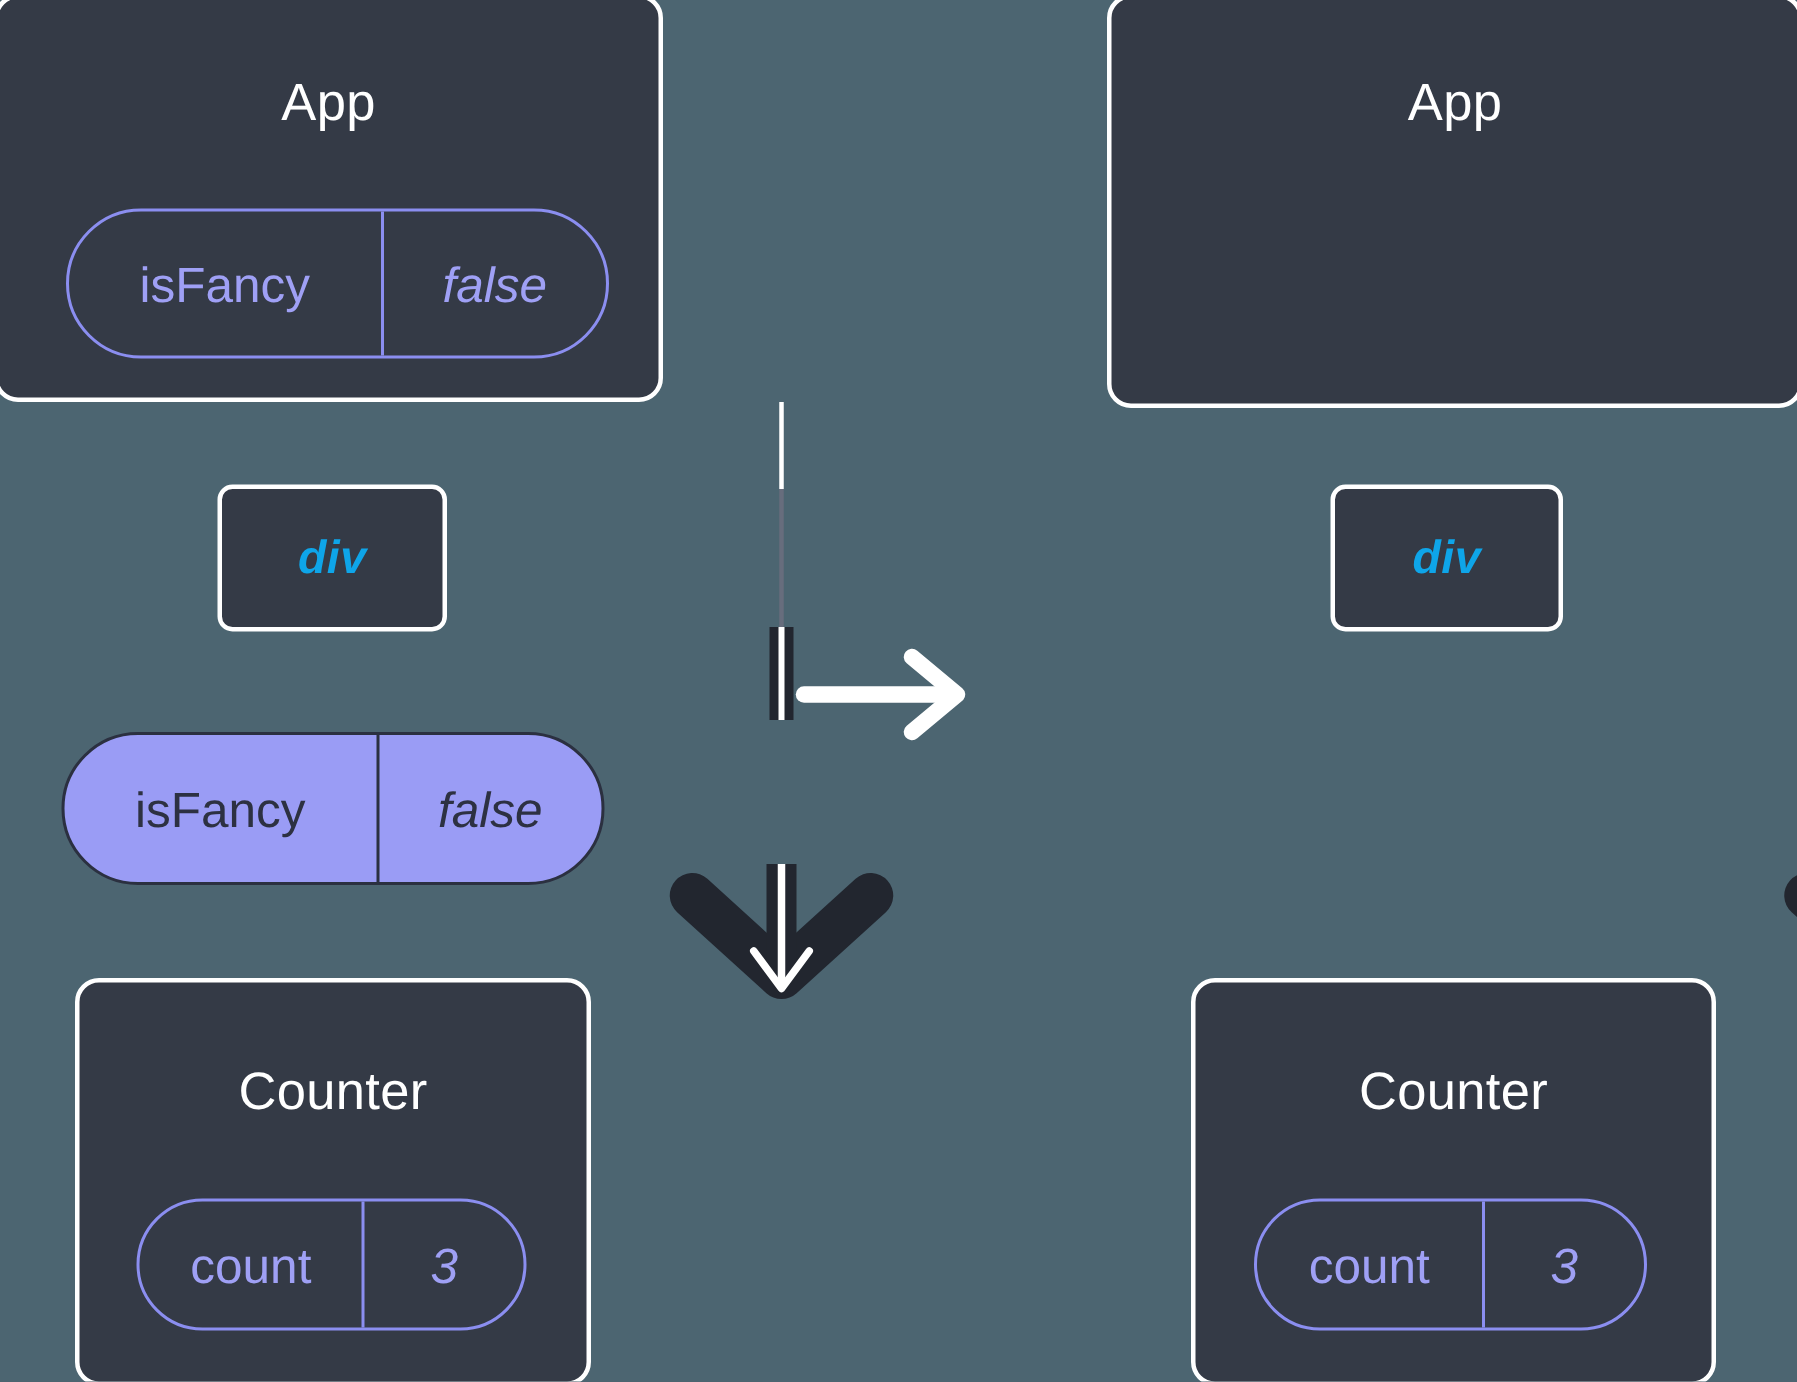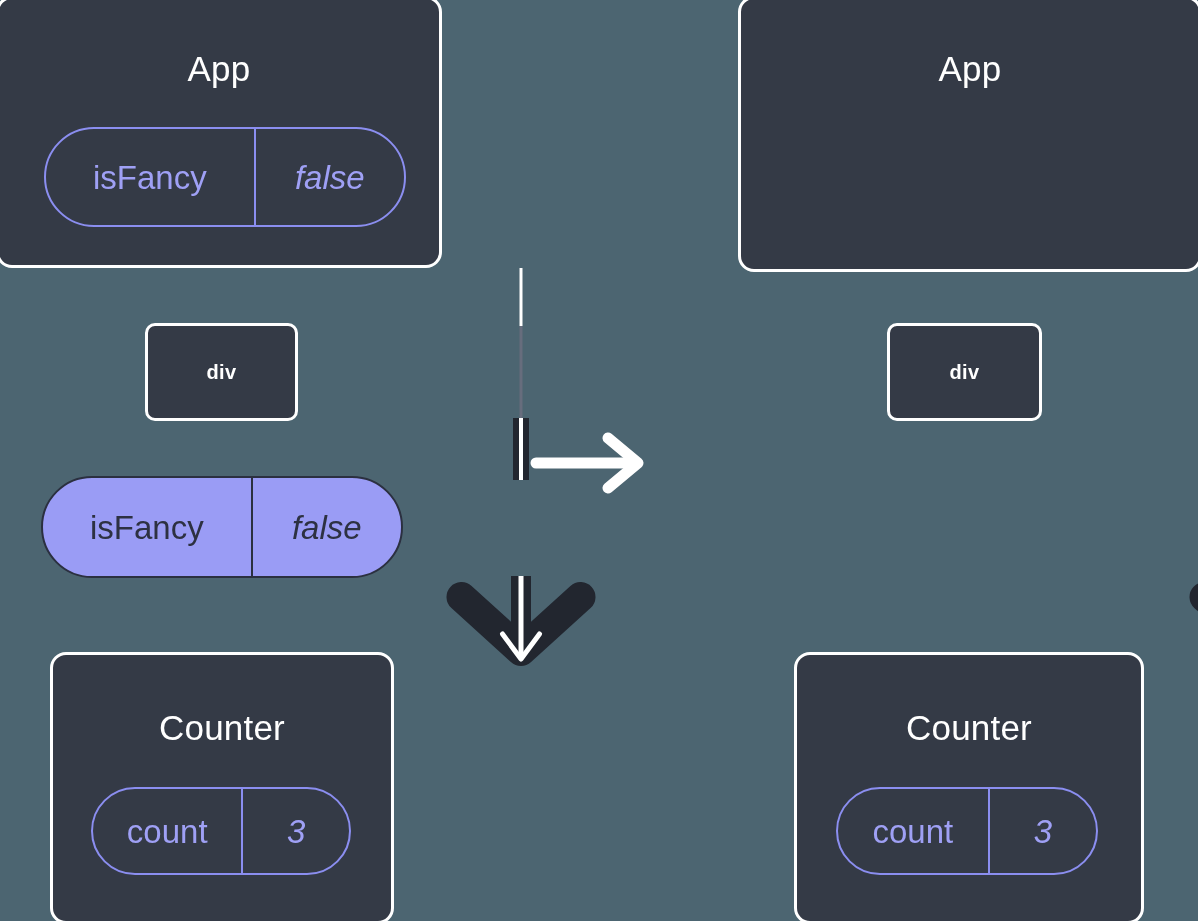--- a/index.html
+++ b/index.html
@@ -58,35 +58,37 @@
     position: absolute;
     background: #343a46;
     border: 3px solid #ffffff;
     border-radius: 10px;
     z-index: 4;
     display: flex;
     align-items: center;
     justify-content: center;
   }
   .divbox-label {
-    color: #ffffff;
-    font-size: 20px;
+    color: #0ea5e9;
+    font-size: 31px;
     font-weight: 700;
     letter-spacing: 0.3px;
     position: relative;
     z-index: 2;
+    font-style: italic;
   }
 
   
   .pill {
     position: absolute;
     display: flex;
     align-items: stretch;
     border-radius: 999px;
     z-index: 5;
+    margin-top: 12px;
   }
   .pill-half {
     display: flex;
     align-items: center;
     justify-content: center;
     font-size: 33px;
     line-height: 1;
     white-space: nowrap;
   }
   .pill-half.key { flex: 0 0 58%; }

